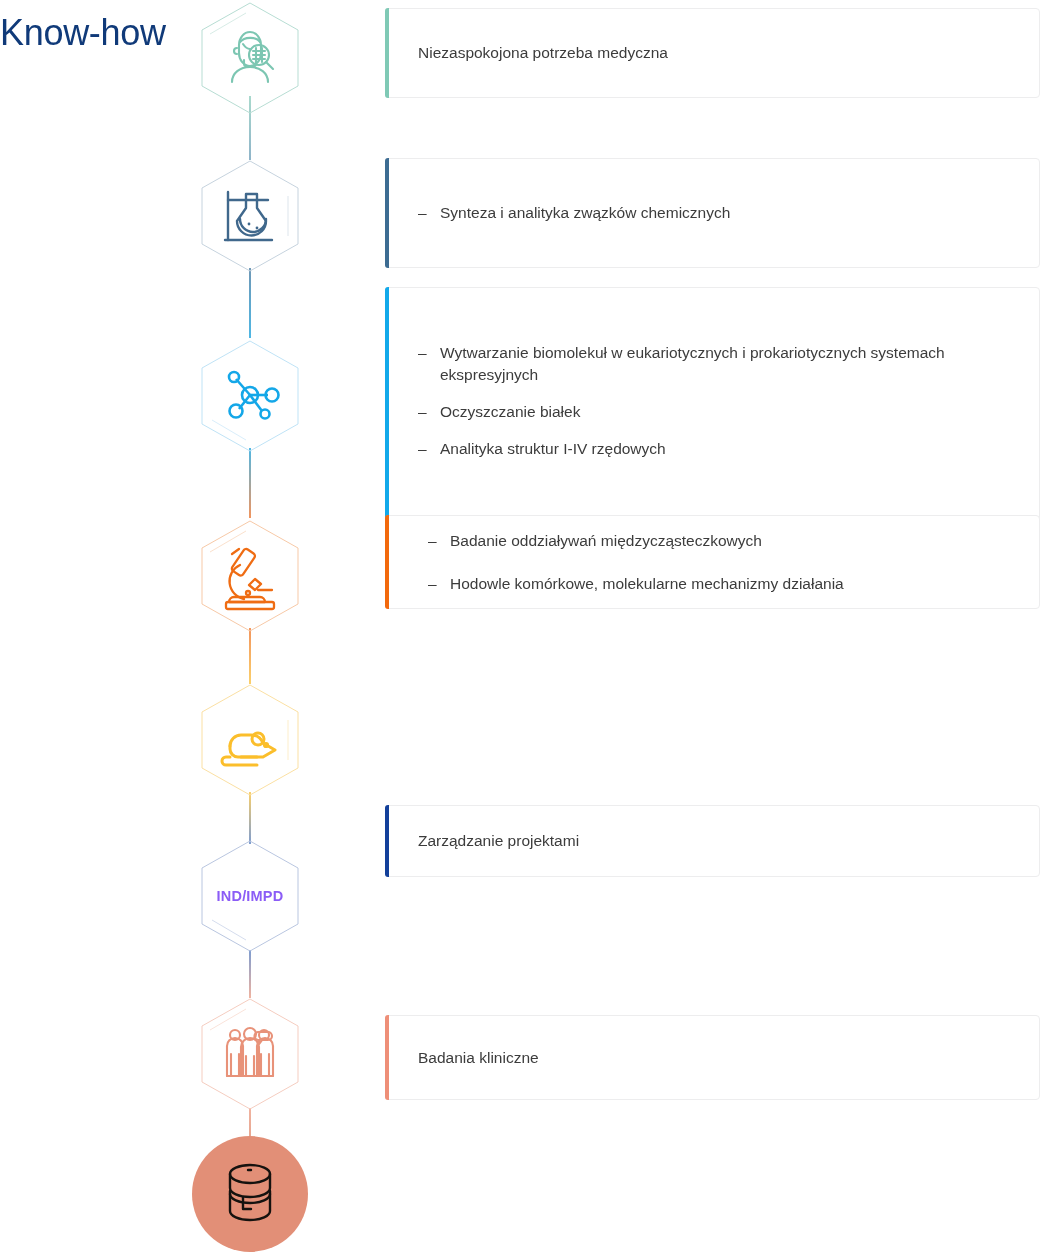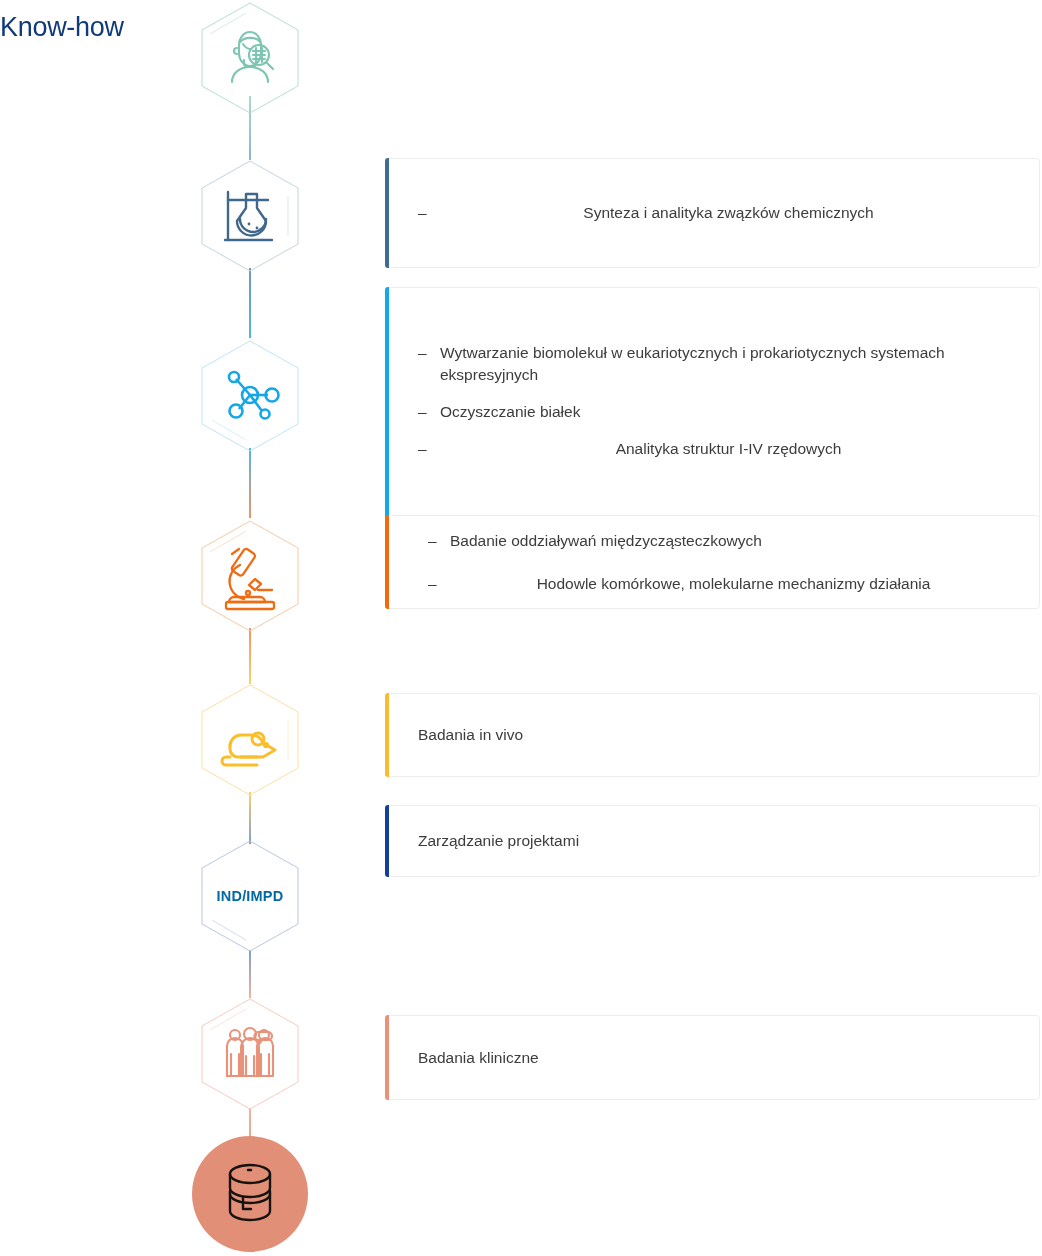--- a/index.html
+++ b/index.html
@@ -8,21 +8,21 @@
     background: #ffffff;
     font-family: "Liberation Sans", sans-serif;
     overflow: hidden;
   }
   #root { position: relative; width: 1042px; height: 1256px; }
 
   
   .page-title {
     position: absolute;
     left: 0px; top: 12px;
-    font-size: 27px;
+    font-size: 36px;
     font-weight: 400;
     letter-spacing: -0.3px;
     color: #103a79;
     white-space: nowrap;
   }
 
   
   .rail { position: absolute; left: 196px; top: 0; width: 120px; height: 1256px; }
 
   .connector {
@@ -40,21 +40,21 @@
   .hex-node svg { display: block; width: 108px; height: 116px; }
 
   .hex-label {
     position: absolute;
     left: 0; right: 0;
     top: 50px;
     text-align: center;
     font-size: 14.5px;
     font-weight: 700;
     letter-spacing: 0.2px;
-    color: #0369a1;
+    color: #8b5cf6;
     pointer-events: none;
   }
 
   .circle-node {
     position: absolute;
     left: -4px;
     width: 116px; height: 116px;
     border-radius: 50%;
     background: #e28f77;
     display: flex; align-items: center; justify-content: center;
@@ -89,21 +89,21 @@
   }
   .bullets { list-style: none; }
   .bullets li {
     position: relative;
     font-size: 15.5px;
     color: #3c3c3c;
     line-height: 1.42;
     padding-left: 22px;
     margin: 0 0 21px 0;
   }
-  .bullets li:last-child { margin-bottom: 0; text-align: center; }
+  .bullets li:last-child { margin-bottom: 0; }
   .bullets li::before {
     content: "\2013";
     position: absolute;
     left: 0; top: 0;
     color: #3c3c3c;
   }
   .bullets.tight li { margin-bottom: 15px; }
   .bullets.indented { padding-left: 10px; }
 </style>
 </head>
@@ -241,20 +241,26 @@
           <path d="M11 30 v20 a20 9 0 0 0 40 0 v-20"></path>
           <path d="M11 33 a20 9 0 0 0 40 0"></path>
           <path d="M24 36 v12 h8"></path>
           <path d="M29 9 h3"></path>
         </g>
       </svg>
     </div>
 
   </div>
 
+  <div class="card" style="top:8px; height:90px;">
+    <div class="card-accent" style="background:#7fc9b5;"></div>
+    <div class="card-body">
+      <div class="card-single">Niezaspokojona potrzeba medyczna</div>
+    </div>
+  </div>
 
   <div class="card" style="top:158px; height:110px;">
     <div class="card-accent" style="background:#3d6c92;"></div>
     <div class="card-body">
       <ul class="bullets">
         <li>Synteza i analityka zwązków chemicznych</li>
       </ul>
     </div>
   </div>
 
@@ -272,26 +278,20 @@
   <div class="card" style="top:515px; height:94px;">
     <div class="card-accent" style="background:#f2690d;"></div>
     <div class="card-body">
       <ul class="bullets indented">
         <li>Badanie oddziaływań międzycząsteczkowych</li>
         <li>Hodowle komórkowe, molekularne mechanizmy działania</li>
       </ul>
     </div>
   </div>
 
-  <div class="card" style="top:693px; height:84px;">
-    <div class="card-accent" style="background:#fcbb2c;"></div>
-    <div class="card-body">
-      <div class="card-single">Badania in vivo</div>
-    </div>
-  </div>
 
   <div class="card" style="top:805px; height:72px;">
     <div class="card-accent" style="background:#13409a;"></div>
     <div class="card-body">
       <div class="card-single">Zarządzanie projektami</div>
     </div>
   </div>
 
   <div class="card" style="top:1015px; height:85px;">
     <div class="card-accent" style="background:#ee8f78;"></div>

